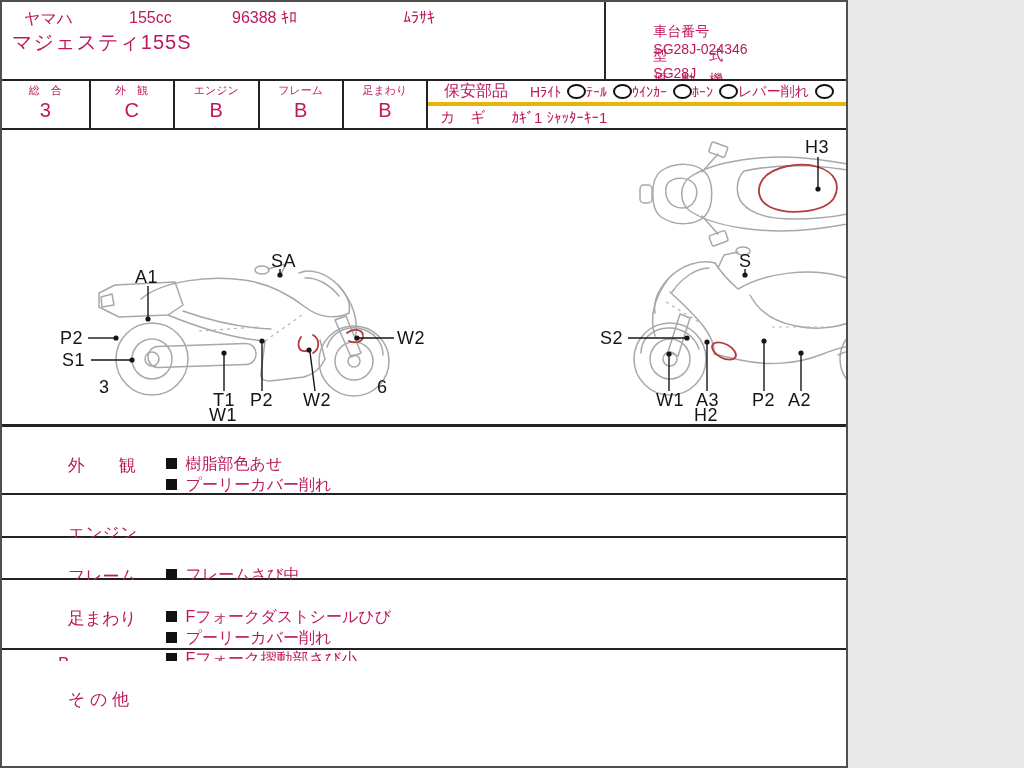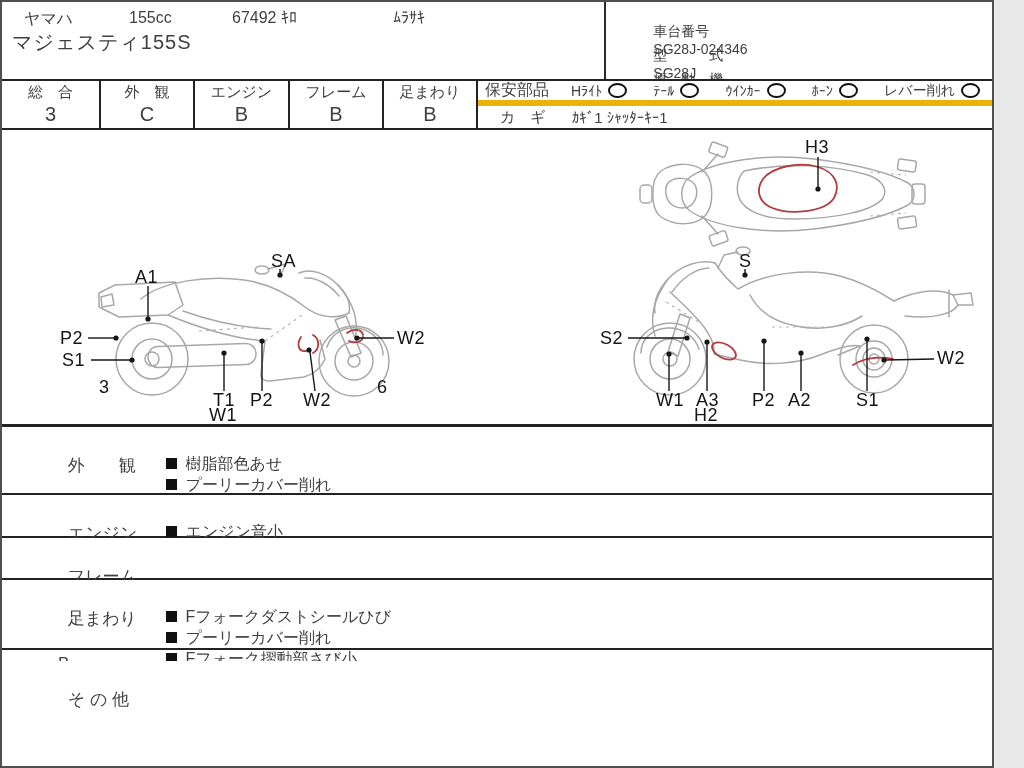--- a/index.html
+++ b/index.html
@@ -1,39 +1,39 @@
 <!DOCTYPE html>
 <html><head>
 <meta charset="utf-8">
 <style>
   html,body { margin:0; padding:0; background:#e8e8e8; }
   .page {
-    position:relative; width:994px; height:768px; background:#fff;
-    font-family:"Liberation Sans","DejaVu Sans",sans-serif; color:#404040;
+    position:relative; width:848px; height:768px; background:#fff;
+    font-family:"Liberation Sans","DejaVu Sans",sans-serif; color:#be185d;
     box-sizing:border-box; border:2px solid #4f4f4f; overflow:hidden;
   }
   
   .h1item { position:absolute; top:7px; font-size:16px; white-space:pre; }
   .model  { position:absolute; left:10px; top:27px; font-size:20px; letter-spacing:1px; white-space:pre; }
   .hdr-divider { position:absolute; left:602px; top:0; width:2px; height:77px; background:#2a2a2a; }
   .hr-row { position:absolute; left:628px; font-size:14px; white-space:pre; }
   .hr-label { display:inline-block; min-width:84px; }
   
   .ratings { position:absolute; left:0; right:0; top:77px; height:51px; box-sizing:border-box;
              border-top:2px solid #222; border-bottom:2px solid #222; display:flex; background:#fff; }
   .rate-cell { box-sizing:border-box; border-right:2px solid #222; text-align:center; }
-  .rate-label { font-size:15px; margin-top:2px; white-space:pre; }
+  .rate-label { font-size:11px; margin-top:2px; white-space:pre; }
   .rate-grade { font-size:20px; line-height:24px; }
   .safety-cell { flex:1; display:flex; flex-direction:column; box-sizing:border-box; }
-  .safety-top { height:25px; box-sizing:border-box; border-bottom:6px solid #eab308; display:flex; align-items:center; padding-left:7px; }
+  .safety-top { height:25px; box-sizing:border-box; border-bottom:4px solid #eab308; display:flex; align-items:center; padding-left:16px; }
   .safety-label { font-size:16px; width:80px; white-space:pre; }
   .safety-items { flex:1; display:flex; justify-content:space-between; padding:0 12px 0 6px; align-items:center; }
   .s-item { font-size:14px; white-space:pre; display:flex; align-items:center; }
   .oval { width:15px; height:11px; border:2px solid #111; border-radius:50%; display:inline-block; margin-left:6px; }
-  .safety-bottom { flex:1; display:flex; align-items:center; padding-left:22px; font-size:15px; white-space:pre;text-align:right; }
+  .safety-bottom { flex:1; display:flex; align-items:center; padding-left:12px; font-size:15px; white-space:pre;text-align:right; }
   .key-label { margin-right:26px; }
   
   .diagram { position:absolute; left:0; top:128px; width:1024px; height:294px; }
   .ln   { fill:none; stroke:#a8a8a8; stroke-width:1.5; stroke-linecap:round; stroke-linejoin:round; }
   .dash { fill:none; stroke:#b5b5b5; stroke-width:1.2; stroke-dasharray:3 4; }
   .red  { fill:none; stroke:#b23b3b; stroke-width:1.8; stroke-linecap:round; }
   .leader { stroke:#161616; stroke-width:1.4; fill:none; }
   .dot { fill:#161616; }
   .dlabel { font-size:18px; fill:#141414; letter-spacing:0.5px; font-family:"Liberation Sans","DejaVu Sans",sans-serif; }
   
@@ -48,22 +48,22 @@
   .empty-band { position:absolute; left:0; right:0; top:712px; bottom:0; background:#fff; }
 </style>
 </head>
 <body>
 
 <div class="page">
 
   <div>
     <span class="h1item" style="left:22px">ヤマハ</span>
     <span class="h1item" style="left:127px">155cc</span>
-    <span class="h1item" style="left:230px">67492 ｷﾛ</span>
-    <span class="h1item" style="left:391px">ﾑﾗｻｷ</span>
+    <span class="h1item" style="left:230px">96388 ｷﾛ</span>
+    <span class="h1item" style="left:401px">ﾑﾗｻｷ</span>
     <div class="model">マジェスティ155S</div>
     <div class="hdr-divider"></div>
     <div class="hr-row" style="top:5px">
       <span class="hr-label">車台番号</span>
       <span>SG28J-024346</span>
     </div>
     <div class="hr-row" style="top:29px">
       <span class="hr-label">型　　　式</span>
       <span>SG28J</span>
     </div>
@@ -264,29 +264,29 @@
         <span class="item"><span class="sq"></span><span>各所レンズくもり</span></span>
         <span class="item"><span class="sq"></span><span>樹脂部色あせ</span></span>
       </div>
     </div>
 
     <div class="note-row" style="height:43px">
       <div class="note-label">
         <span>エンジン</span>
         <div class="note-grade">B</div>
       </div>
-      <div class="note-items">
-        <span class="item"><span class="sq"></span><span>エンジン音小</span></span>
-      </div>
     </div>
 
     <div class="note-row" style="height:42px">
       <div class="note-label">
         <span>フレーム</span>
         <div class="note-grade">B</div>
+      </div>
+      <div class="note-items">
+        <span class="item"><span class="sq"></span><span>フレームさび中</span></span>
       </div>
     </div>
 
     <div class="note-row" style="height:70px">
       <div class="note-label">
         <span>足まわり</span>
         <div class="note-grade">B</div>
       </div>
       <div class="note-items">
         <span class="item"><span class="sq"></span><span>Fフォークダストシールひび</span></span>

